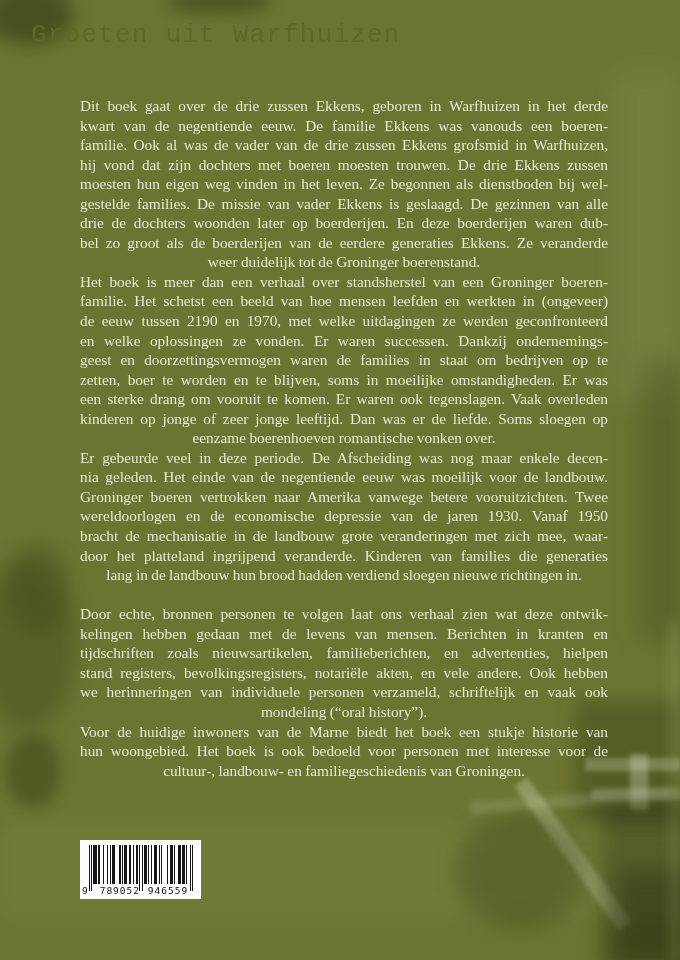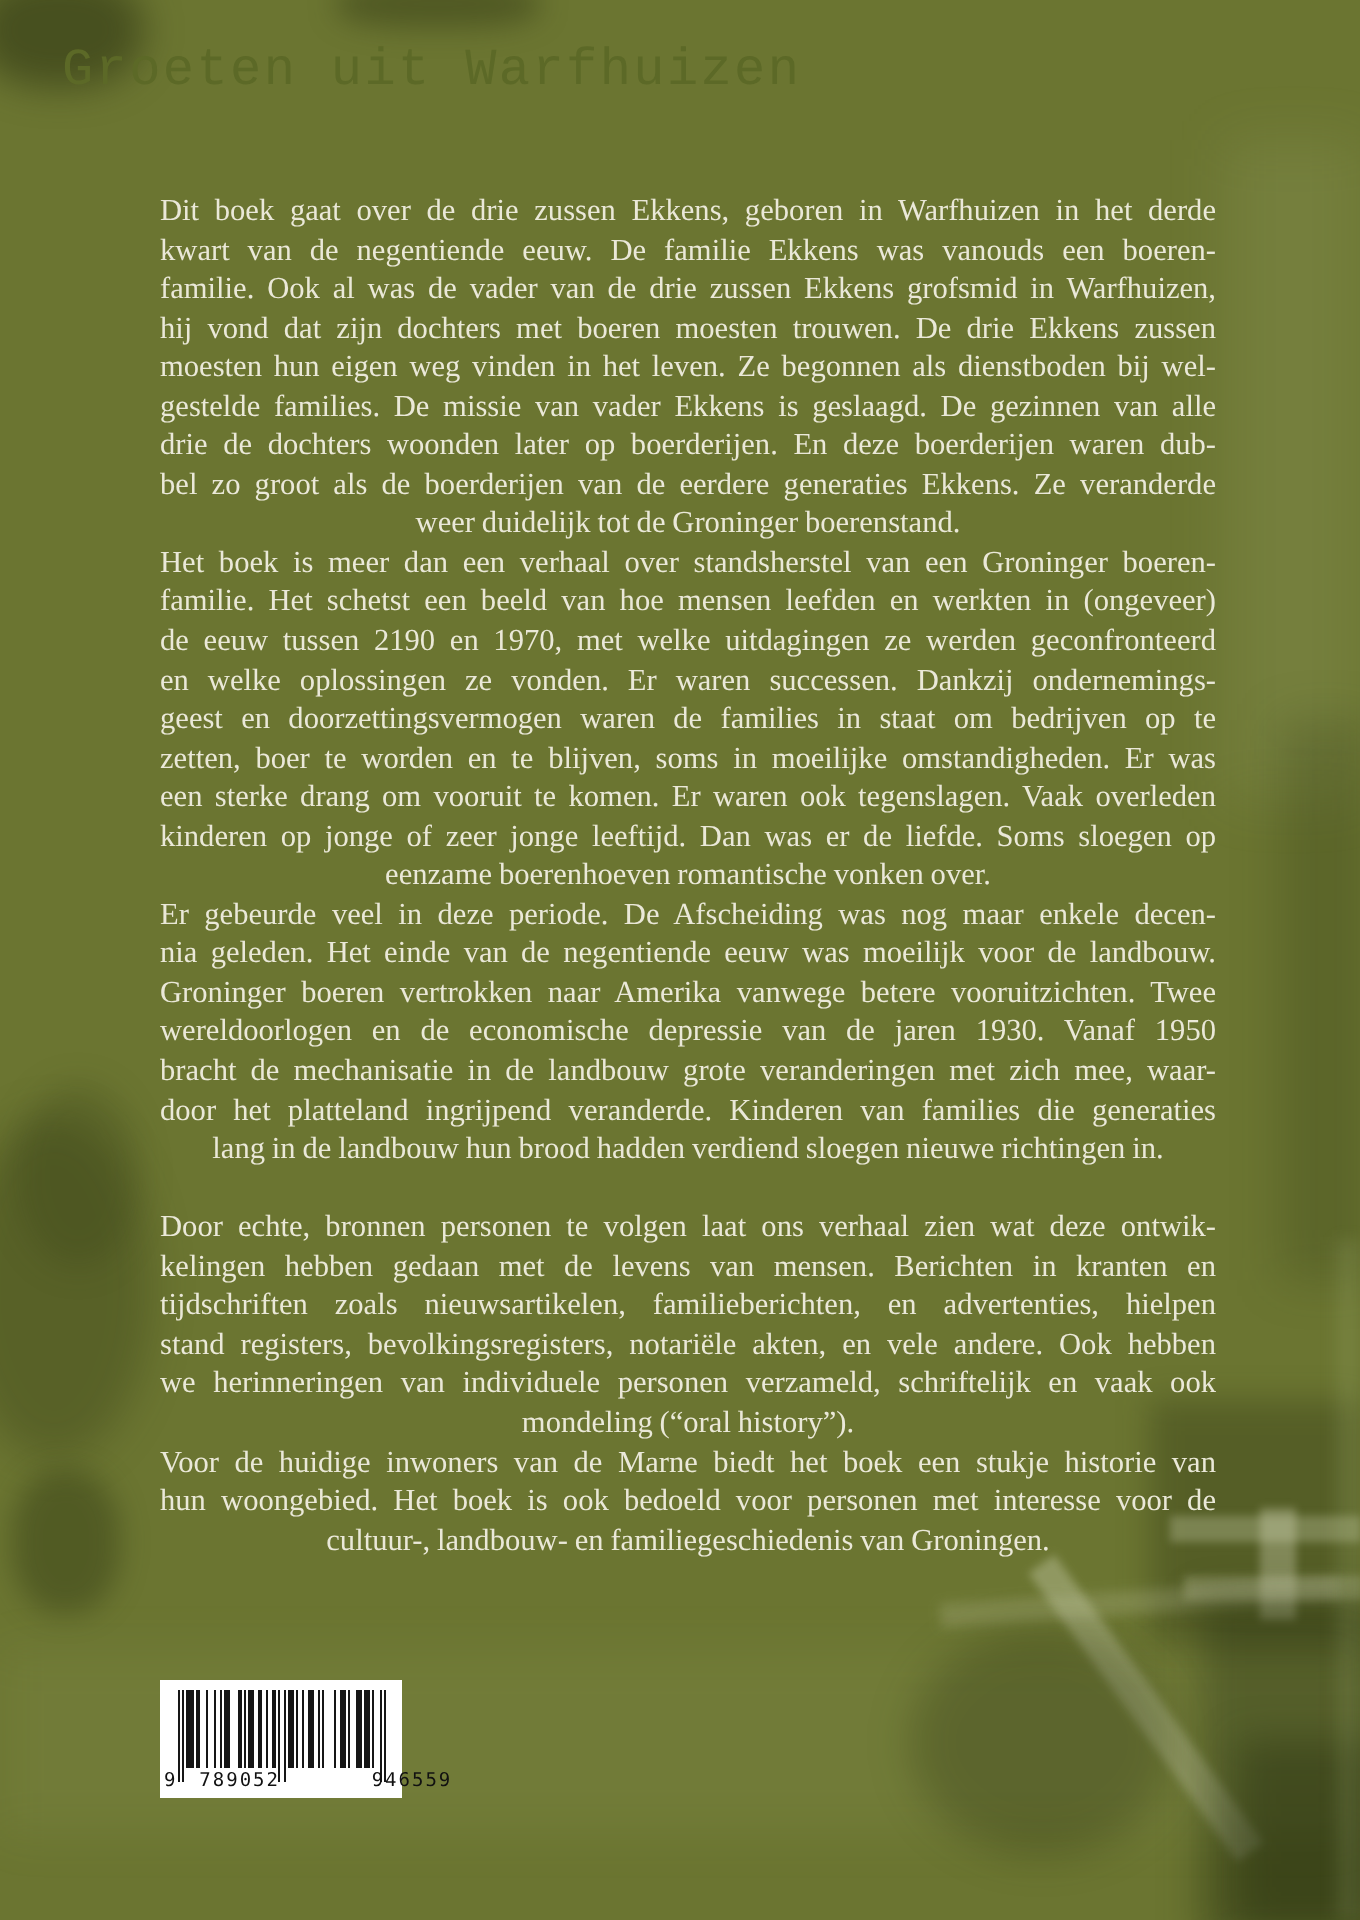--- a/index.html
+++ b/index.html
@@ -64,21 +64,21 @@
   }
   .bars{position:absolute;left:9px;top:5px;height:46px;display:flex;align-items:flex-start;}
   .bars i{display:block;width:1.1px;height:39px;}
   .bars i.b{background:var(--barcode-bar);}
   .bars i.g{height:46px;}
   .digits{position:absolute;left:0;bottom:2px;width:121px;height:12px;
     font-family:"DejaVu Sans Mono",monospace;font-size:9.5px;line-height:12px;
     color:var(--barcode-digit-color);}
   .digits .d1{position:absolute;left:2px;}
   .digits .d2{position:absolute;left:16px;width:44px;text-align:right;letter-spacing:1px;}
-  .digits .d3{position:absolute;left:66px;width:44px;text-align:center;letter-spacing:1px;margin-left:38px;}
+  .digits .d3{position:absolute;left:66px;width:44px;text-align:center;letter-spacing:1px;}
 </style>
 </head>
 <body>
 
 <div class="cover">
 
   <div class="photo">
     <div class="sh-tl"></div>
     <div class="sh-topnotch"></div>
     <div class="sh-rlight"></div>

